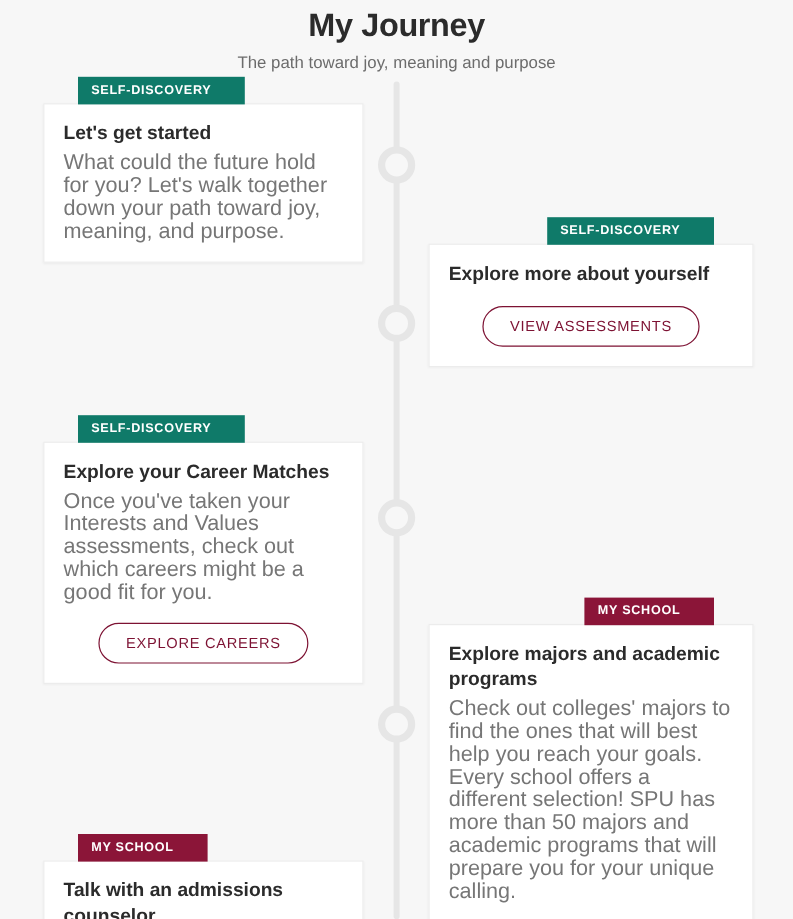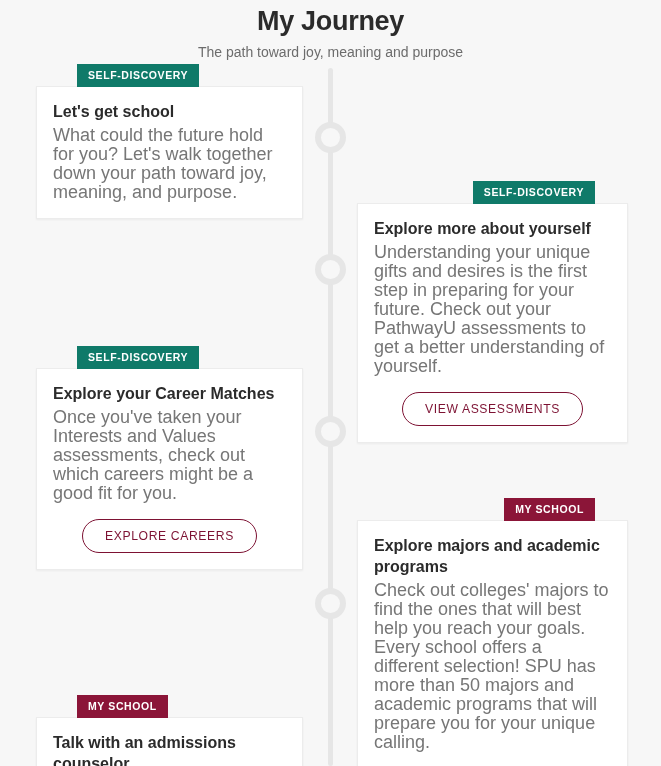--- a/index.html
+++ b/index.html
@@ -72,28 +72,27 @@
     border: 1px solid #ececec;
     box-shadow: 0 1px 2px rgba(0,0,0,0.05);
   }
   .card-inner {
     padding: 14px 16px 16px 16px;
   }
   .badge {
     position: absolute;
     top: -23px;
     display: inline-block;
-    padding: 6px 11px 6px 11px;
+    padding: 6px 28px 6px 11px;
     font-size: 10.5px;
     font-weight: bold;
     letter-spacing: 0.6px;
     color: #ffffff;
     line-height: 11px;
     white-space: nowrap;
-    margin-left: 12px;
   }
   .badge.left-card  { left: 28px; }
   .badge.right-card { right: 32px; }
   .badge-self-discovery { background: #0f7a69; }
   .badge-my-school      { background: #8b1538; }
 
   .card-title {
     margin: 0 0 4px 0;
     font-size: 16px;
     font-weight: bold;
@@ -144,30 +143,29 @@
   <div class="spine"></div>
   <div class="node" style="top:122px"></div>
   <div class="node" style="top:254px"></div>
   <div class="node" style="top:416px"></div>
   <div class="node" style="top:588px"></div>
 </div>
 
 <div class="card" id="card-1">
   <span class="badge badge-self-discovery left-card">SELF-DISCOVERY</span>
   <div class="card-inner">
-    <h2 class="card-title">Let's get school</h2>
+    <h2 class="card-title">Let's get started</h2>
     <p class="card-body">What could the future hold for you? Let's walk together down your path toward joy, meaning, and purpose.</p>
   </div>
 </div>
 
 <div class="card" id="card-2">
   <span class="badge badge-self-discovery right-card">SELF-DISCOVERY</span>
   <div class="card-inner">
     <h2 class="card-title">Explore more about yourself</h2>
-    <p class="card-body">Understanding your unique gifts and desires is the first step in preparing for your future. Check out your PathwayU assessments to get a better understanding of yourself.</p>
     <div class="card-actions">
       <button class="pill-button">VIEW ASSESSMENTS</button>
     </div>
   </div>
 </div>
 
 <div class="card" id="card-3">
   <span class="badge badge-self-discovery left-card">SELF-DISCOVERY</span>
   <div class="card-inner">
     <h2 class="card-title">Explore your Career Matches</h2>

